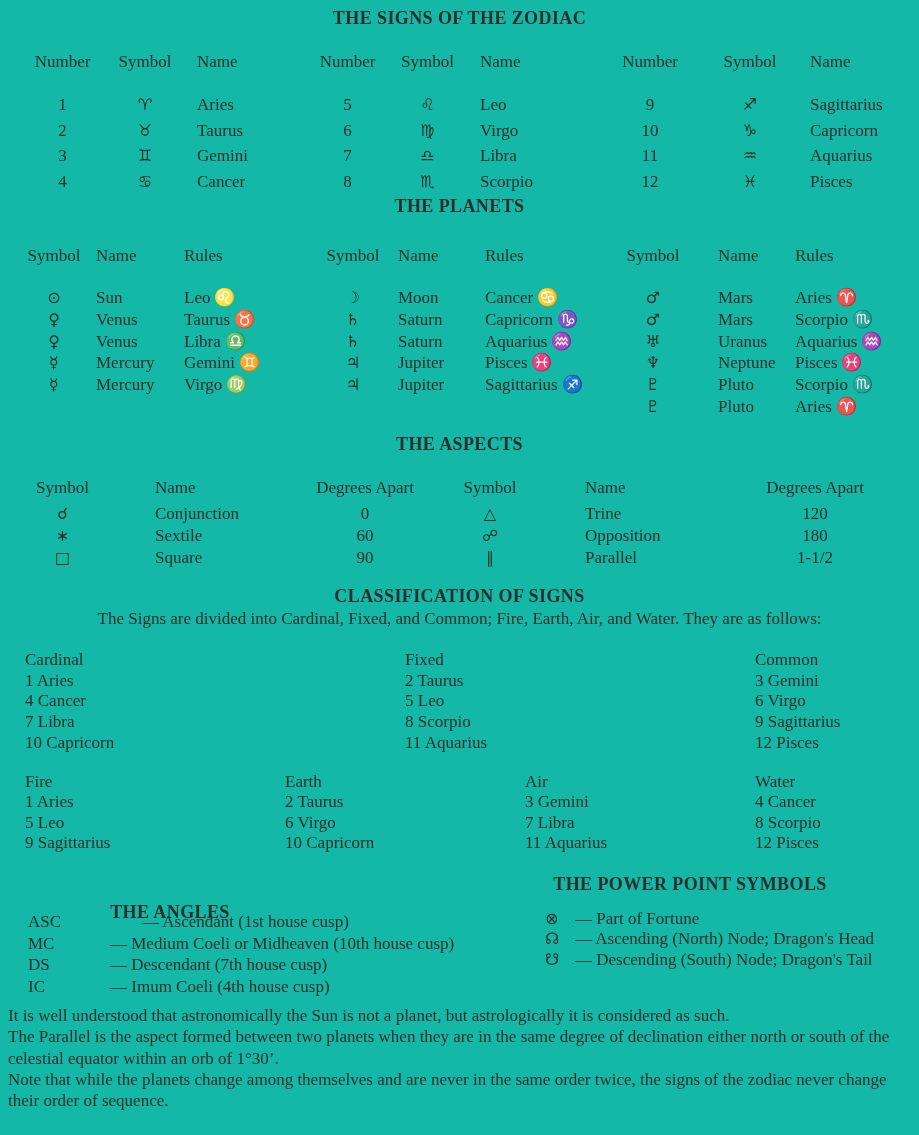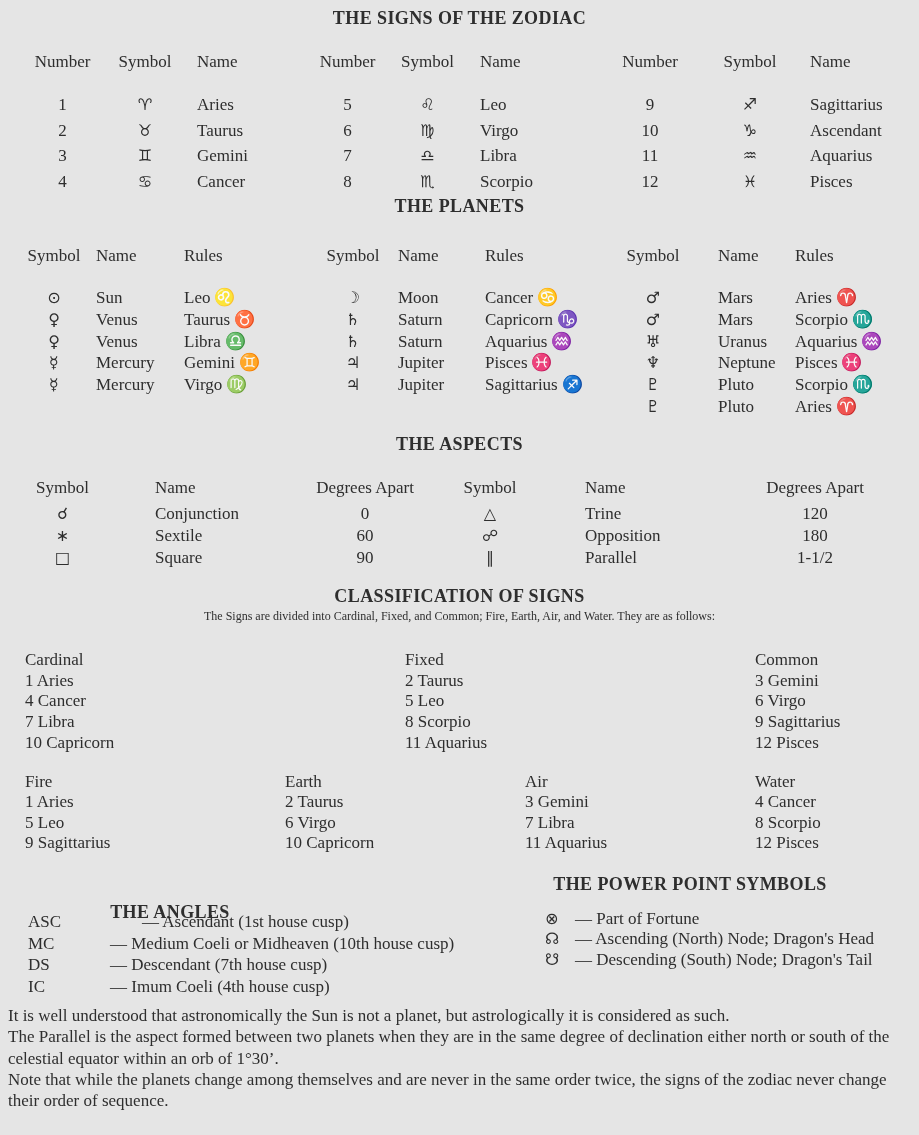--- a/index.html
+++ b/index.html
@@ -1,16 +1,16 @@
 <!DOCTYPE html>
 <html><head>
 <meta charset="utf-8">
 <style>
   html,body{margin:0;padding:0;background:#fcfcfa;}
-  .page{position:relative;width:919px;height:1135px;background:#e5e5e5;
+  .page{position:relative;width:919px;height:1135px;background:#14b8a6;
         font-family:"Liberation Serif",serif;color:#2e2e2e;overflow:hidden;}
   .title{position:absolute;left:0;width:100%;text-align:center;
          font-weight:bold;font-size:18px;letter-spacing:.4px;}
   .c{font-size:17px;line-height:1.2;}
   .b{font-weight:normal;}
   .ctr{text-align:center;}
   .sym{font-family:"DejaVu Sans",sans-serif;font-size:16px;}
   .mix{font-family:Liberation Serif, serif;}
   
   .ztable{position:absolute;left:20px;top:52px;display:grid;
@@ -25,21 +25,21 @@
   .ptable .n1{padding-left:6px;}
   .ptable .n2{padding-left:12px;}
   .ptable .n3{padding-left:30px;}
   
   .atable{position:absolute;left:20px;top:478px;display:grid;
           grid-template-columns:85px 195px 130px 120px 200px 130px;
           grid-template-rows:26px repeat(3,22px);}
   .atable .an1{padding-left:50px;}
   .atable .an2{padding-left:35px;}
   
-  .intro{position:absolute;left:0;top:609px;width:100%;text-align:center;font-size:12px;}
+  .intro{position:absolute;left:0;top:609px;width:100%;text-align:center;font-size:17px;}
   .ctable{position:absolute;left:25px;top:650px;display:grid;
           grid-template-columns:380px 350px 169px;}
   .ctable .grp div{line-height:20.7px;font-size:17px;}
   .etable{position:absolute;left:25px;top:772px;display:grid;
           grid-template-columns:260px 240px 230px 160px;}
   .etable .grp div{line-height:20.3px;font-size:17px;}
   
   .angles-hdr{position:absolute;left:60px;top:874px;width:220px;text-align:center;
               font-weight:bold;font-size:18px;letter-spacing:.4px;margin-top:28px;}
   .angles{position:absolute;left:28px;top:911px;width:450px;}
@@ -82,21 +82,21 @@
     <span class="c">Sagittarius</span>
 
     <span class="c ctr">2</span>
     <span class="c ctr sym">♉</span>
     <span class="c m1">Taurus</span>
     <span class="c ctr">6</span>
     <span class="c ctr sym">♍</span>
     <span class="c m2">Virgo</span>
     <span class="c ctr">10</span>
     <span class="c ctr sym">♑</span>
-    <span class="c">Ascendant</span>
+    <span class="c">Capricorn</span>
 
     <span class="c ctr">3</span>
     <span class="c ctr sym">♊</span>
     <span class="c m1">Gemini</span>
     <span class="c ctr">7</span>
     <span class="c ctr sym">♎</span>
     <span class="c m2">Libra</span>
     <span class="c ctr">11</span>
     <span class="c ctr sym">♒</span>
     <span class="c">Aquarius</span>

